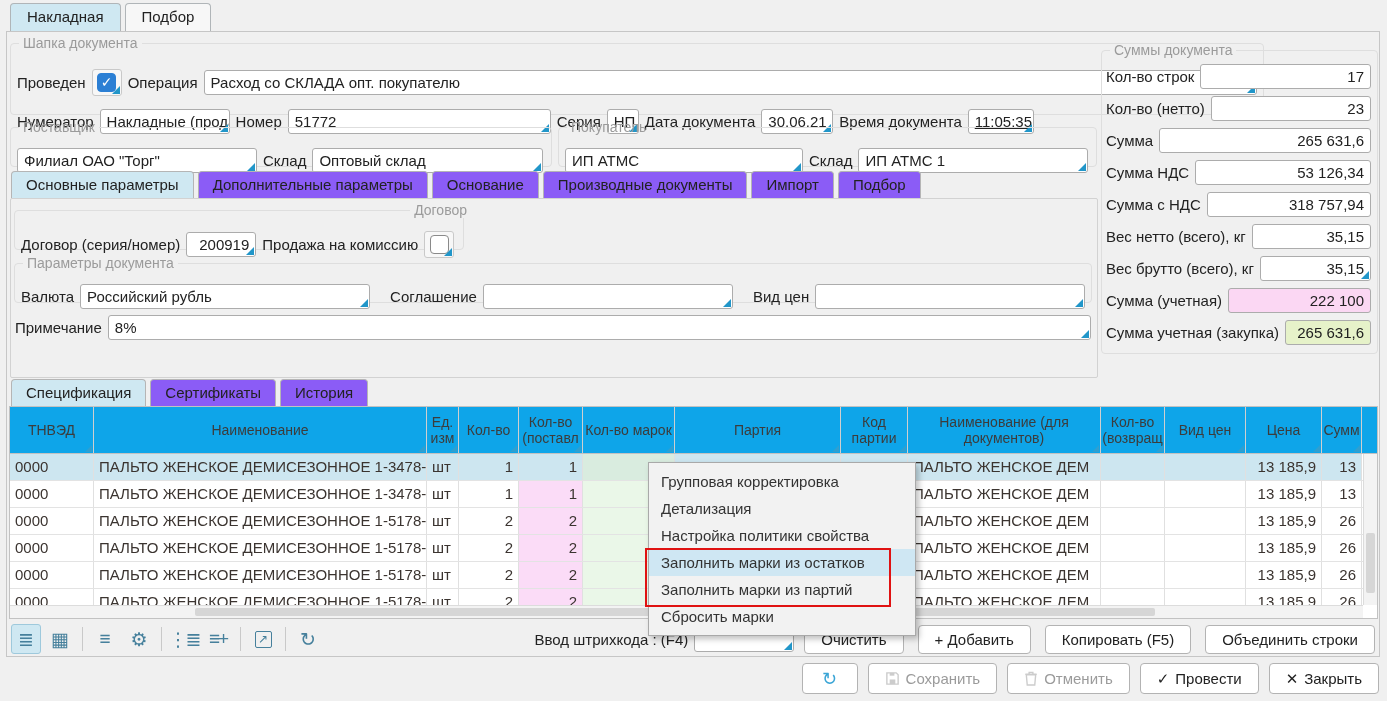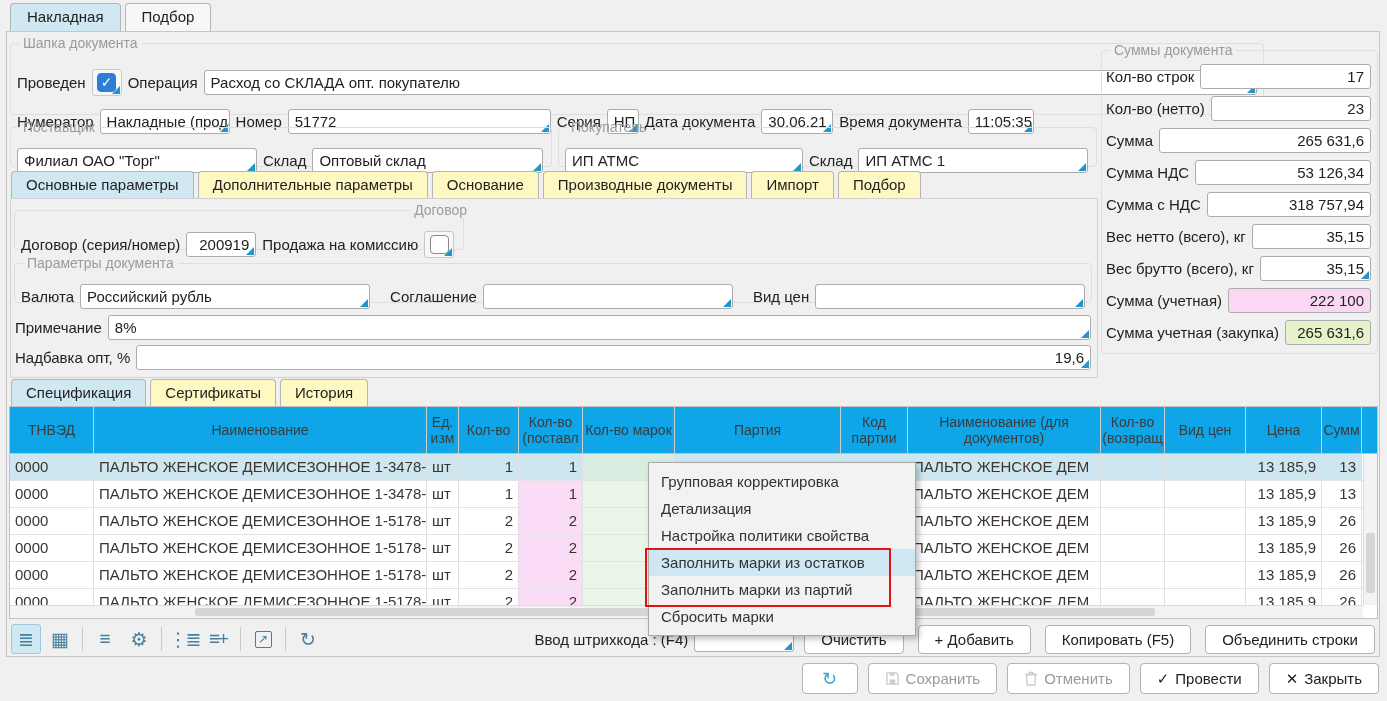--- a/index.html
+++ b/index.html
@@ -31,21 +31,21 @@
             border-radius:3px; background:#f7f7f7; display:flex; align-items:center;
             justify-content:center; }
   .cbwrap::after { content:""; position:absolute; right:1px; bottom:1px;
             border-left:8px solid transparent; border-bottom:8px solid #2196c9; }
   .cb { width:19px; height:19px; border:1px solid #8a8a8a; border-radius:4px; background:#fff;
         font-size:14px; line-height:17px; text-align:center; color:#fff; }
   .cb.checked { background:#2b7fd4; border-color:#2b7fd4; }
   
   .tabbar { position:absolute; display:flex; gap:4px; }
   .tab { border:1px solid #b5b5b5; border-bottom:none; border-radius:4px 4px 0 0;
-         background:#fef9c3; padding:4px 14px 5px; white-space:nowrap; }
+         background:#8b5cf6; padding:4px 14px 5px; white-space:nowrap; }
   .tab.active { background:#cfe8f2; }
   
   #sums-group { left:1094px; top:10px; width:277px; height:312px; }
   .sumrow { display:flex; align-items:center; gap:6px; margin:4px 6px 0 4px; height:28px; }
   .sumrow .field { flex:1; text-align:right; }
   .bg-pink { background:#fbd7f3 !important; }
   .bg-green { background:#e6f2c9 !important; }
   
   #spec-table { position:absolute; left:2px; top:374px; width:1369px; height:213px;
                 border:1px solid #c2c2c2; background:#fff; overflow:hidden; }
@@ -126,21 +126,21 @@
     <div class="row" style="position:absolute; left:6px; top:58px; right:6px;">
       <span class="lbl">Нумератор</span>
       <div class="field dd" style="width:130px;">Накладные (прода</div>
       <span class="lbl">Номер</span>
       <div class="field dd" style="width:263px;">51772</div>
       <span class="lbl">Серия</span>
       <div class="field dd" style="width:32px;">НП</div>
       <span class="lbl">Дата документа</span>
       <div class="field dd" style="width:72px;">30.06.21</div>
       <span class="lbl">Время документа</span>
-      <div class="field dd" style="width:66px;">11:05:35</div>
+      <div class="field dd" style="width:66px;text-decoration:underline;">11:05:35</div>
     </div>
   </fieldset>
 
   <fieldset style="left:3px; top:87px; width:542px; height:48px;">
     <legend>Поставщик</legend>
     <div class="row" style="position:absolute; left:6px; top:13px; right:8px;">
       <div class="field dd" style="width:240px;">Филиал ОАО  "Торг"</div>
       <span class="lbl">Склад</span>
       <div class="field dd" style="flex:1;">Оптовый склад</div>
     </div>
@@ -183,24 +183,20 @@
         <div class="field dd" style="width:290px;">Российский рубль</div>
         <span class="lbl" style="margin-left:14px;">Соглашение</span>
         <div class="field dd" style="width:250px;"></div>
         <span class="lbl" style="margin-left:14px;">Вид цен</span>
         <div class="field dd" style="flex:1;"></div>
       </div>
     </fieldset>
     <div class="row" style="position:absolute; left:4px; top:116px; right:6px;">
       <span class="lbl">Примечание</span>
       <div class="field dd" style="flex:1;">8%</div>
-    </div>
-    <div class="row" style="position:absolute; left:4px; top:146px; right:6px;">
-      <span class="lbl">Надбавка опт, %</span>
-      <div class="field dd num" style="flex:1;">19,6</div>
     </div>
   </div>
 
   <fieldset id="sums-group">
     <legend>Суммы документа</legend>
     <div id="sums-fields">
         <div class="sumrow">
           <span class="lbl">Кол-во строк</span>
           <div class="field">17</div>
         </div>

